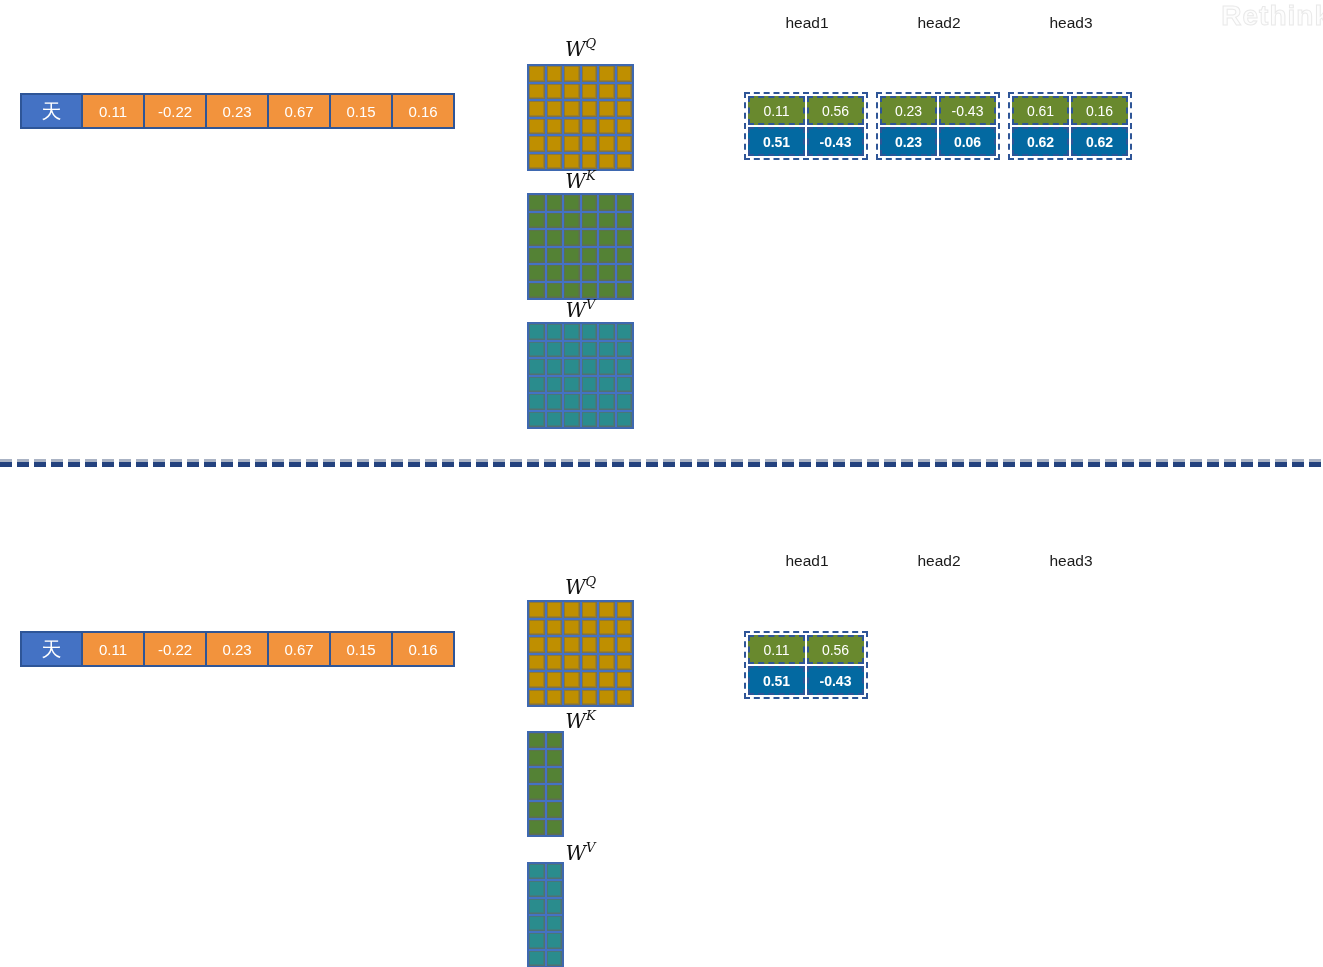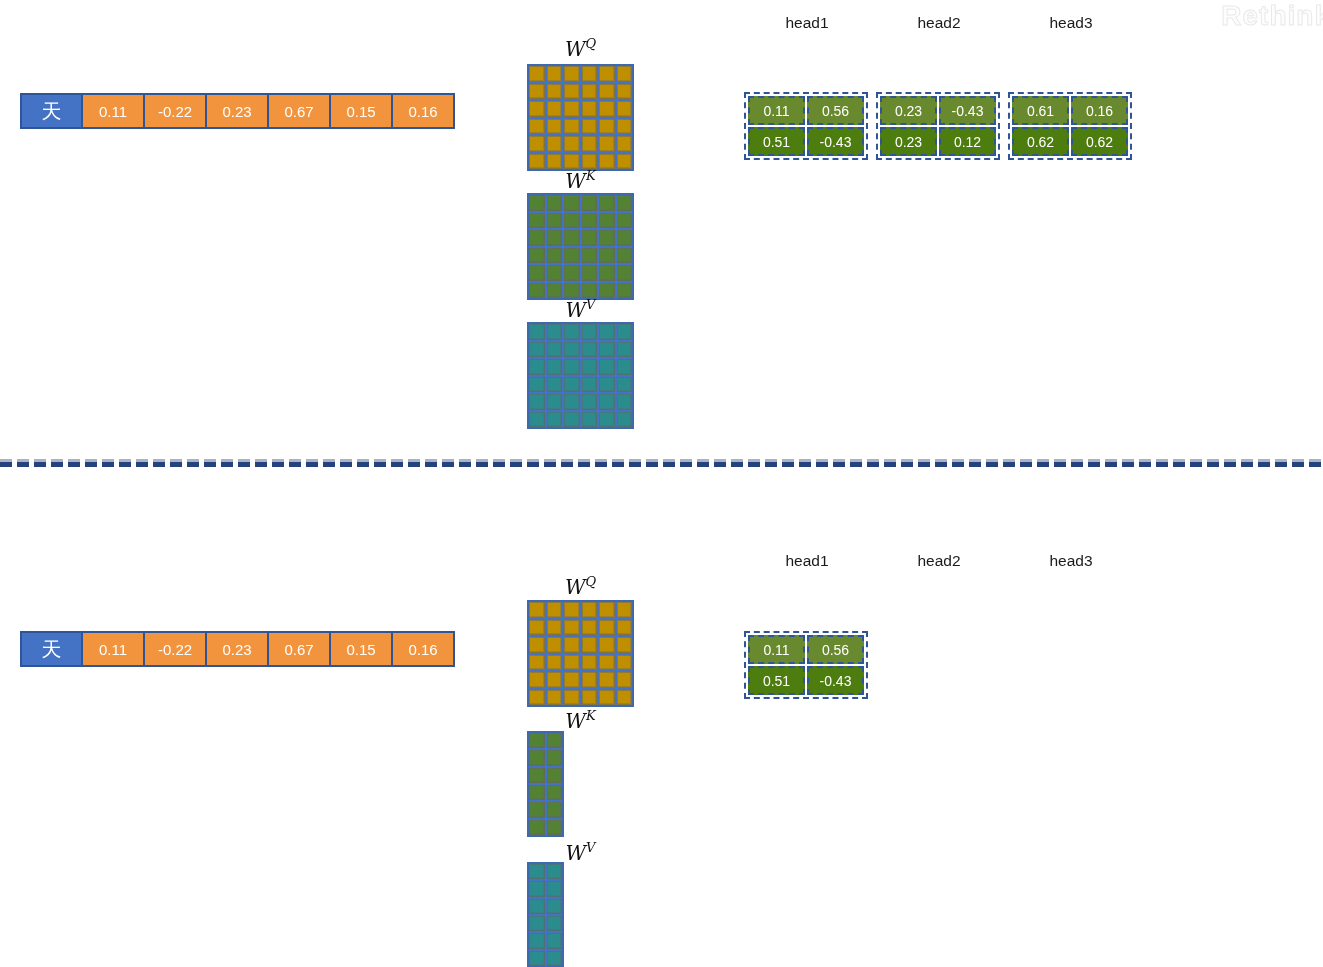--- a/index.html
+++ b/index.html
@@ -31,21 +31,21 @@
   
   .head-label{position:absolute;width:126px;text-align:center;font-size:15.5px;color:#1a1a1a;}
 
   
   .head-block{position:absolute;display:grid;grid-template-columns:57px 57px;
               grid-template-rows:29px 29px;gap:2px;padding:2px;
               border:2px dashed #2E5597;background:#fff;}
   .head-cell{display:flex;align-items:center;justify-content:center;
              border:2px dashed #2E5597;color:#fff;font-size:14px;box-sizing:border-box;}
   .q-cell{background:#69892E;}
-  .kv-cell{background:#4d7c0f;}
+  .kv-cell{background:#0369a1;font-weight:bold;}
 
   
   .divider{position:absolute;left:0;right:0;top:459px;height:8px;
     background-image:
       repeating-linear-gradient(90deg,#aab3c4 0 12px,transparent 12px 17px),
       repeating-linear-gradient(90deg,#24427E 0 12px,transparent 12px 17px);
     background-size:100% 3px,100% 5px;
     background-position:0 0,0 3px;
     background-repeat:no-repeat;}
 </style>
@@ -193,21 +193,21 @@
   <div class="head-block" style="left:744px;top:92px;">
     <div class="head-cell q-cell">0.11</div>
     <div class="head-cell q-cell">0.56</div>
     <div class="head-cell kv-cell">0.51</div>
     <div class="head-cell kv-cell">-0.43</div>
   </div>
   <div class="head-block" style="left:876px;top:92px;">
     <div class="head-cell q-cell">0.23</div>
     <div class="head-cell q-cell">-0.43</div>
     <div class="head-cell kv-cell">0.23</div>
-    <div class="head-cell kv-cell">0.12</div>
+    <div class="head-cell kv-cell">0.06</div>
   </div>
   <div class="head-block" style="left:1008px;top:92px;">
     <div class="head-cell q-cell">0.61</div>
     <div class="head-cell q-cell">0.16</div>
     <div class="head-cell kv-cell">0.62</div>
     <div class="head-cell kv-cell">0.62</div>
   </div>
 
   <div class="divider"></div>
 

